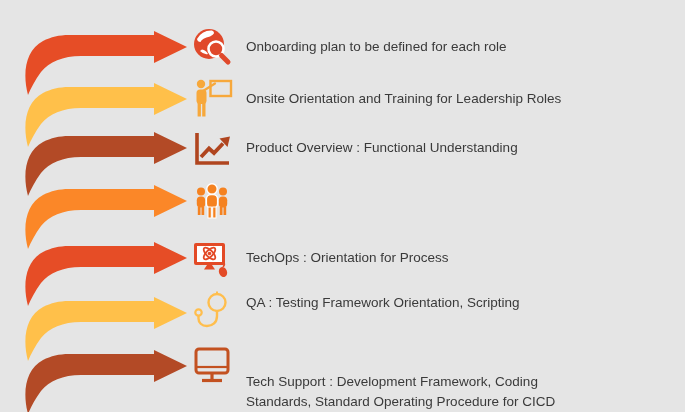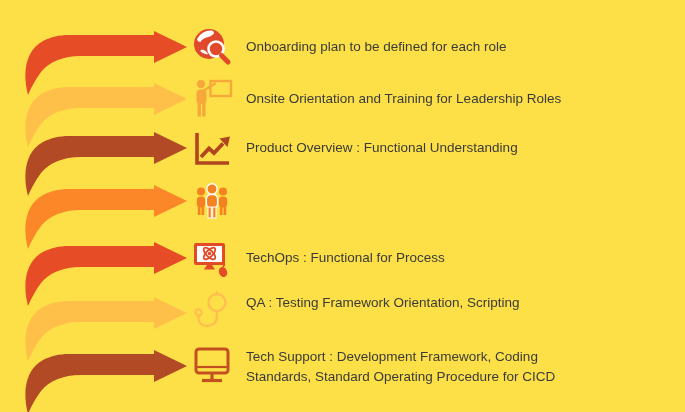--- a/index.html
+++ b/index.html
@@ -29,26 +29,26 @@
   .row-label{
     position:absolute;
     left:246px;
     transform:translateY(-50%);
     font-size:13.5px;
     line-height:19.5px;
     color:#3a3a3a;
     white-space:pre-line;
     max-width:425px;
   }
-  .row-label.wrap{max-width:340px;}
+  .row-label.wrap{max-width:340px;margin-top:25px;}
 </style>
 </head>
 <body>
 
-<div id="canvas" style="background: #fde047;">
+<div id="canvas" style="background: #e5e5e5;">
     <svg viewBox="0 0 165 85" class="row-arrow" style="top: 10px;">
       <path d="M5 85 C-1 62 3 40 20 31 C28 27 36 25 46 25 L131 25 L131 21 L164 37 L131 53 L131 46 L58 46 C40 46 26 52 18 62 C12 70 8 78 5 85 Z" fill="#E64D26"></path>
     </svg>
     <span class="row-icon" style="top: 25px;">
       <svg viewBox="0 0 44 44">
     <circle cx="19" cy="19" r="15" fill="#E0492B"></circle>
     <path d="M7 14 Q12 5 22 5.5 Q27 8 20 11.5 Q12 13 10.5 17 Q7.5 17 7 14 Z" fill="#fff"></path>
     <path d="M10 26 Q14 30 18 29 Q16 25 12 24.5 Z" fill="#fff"></path>
     <circle cx="26" cy="24" r="7.5" fill="#E0492B" stroke="#fff" stroke-width="2.6"></circle>
     <path d="M31.5 30.5 L38 37" stroke="#E0492B" stroke-width="5" stroke-linecap="round"></path>
@@ -107,21 +107,21 @@
     <rect x="4" y="7" width="31" height="22" rx="2" fill="#E34A26"></rect>
     <rect x="7" y="10" width="25" height="16" fill="#fff"></rect>
     <ellipse cx="19.5" cy="17.5" rx="7.5" ry="3.2" fill="none" stroke="#E34A26" stroke-width="1.8" transform="rotate(45 19.5 17.5)"></ellipse>
     <ellipse cx="19.5" cy="17.5" rx="7.5" ry="3.2" fill="none" stroke="#E34A26" stroke-width="1.8" transform="rotate(-45 19.5 17.5)"></ellipse>
     <circle cx="19.5" cy="17.5" r="1.8" fill="#E34A26"></circle>
     <path d="M17 29 H22 L25 33.5 H14 Z" fill="#E34A26"></path>
     <path d="M33 31 q2.5 -2.5 0.5 -5" stroke="#E34A26" stroke-width="1.6" fill="none"></path>
     <ellipse cx="33" cy="36" rx="4" ry="5.2" fill="#E34A26" transform="rotate(-22 33 36)"></ellipse>
   </svg>
     </span>
-    <div class="row-label" style="top: 258px; color: rgb(58, 58, 58);">TechOps : Functional for Process</div>
+    <div class="row-label" style="top: 258px; color: rgb(58, 58, 58);">TechOps : Orientation for Process</div>
     <svg viewBox="0 0 165 85" class="row-arrow" style="top: 276px;">
       <path d="M5 85 C-1 62 3 40 20 31 C28 27 36 25 46 25 L131 25 L131 21 L164 37 L131 53 L131 46 L58 46 C40 46 26 52 18 62 C12 70 8 78 5 85 Z" fill="#FFC04A"></path>
     </svg>
     <span class="row-icon" style="top: 291px;">
       <svg viewBox="0 0 44 44">
     <circle cx="27" cy="11.5" r="8.5" fill="none" stroke="#FFBE4D" stroke-width="2.4"></circle>
     <path d="M27 2 v-1.5" stroke="#FFBE4D" stroke-width="2"></path>
     <path d="M27 20 V25 C27 31.5 22.5 35 17 35 C11.5 35 8.5 31.5 8.5 27.5 V24.5" fill="none" stroke="#FFBE4D" stroke-width="2.4"></path>
     <circle cx="8.5" cy="21.5" r="3.2" fill="none" stroke="#FFBE4D" stroke-width="2.2"></circle>
   </svg>

